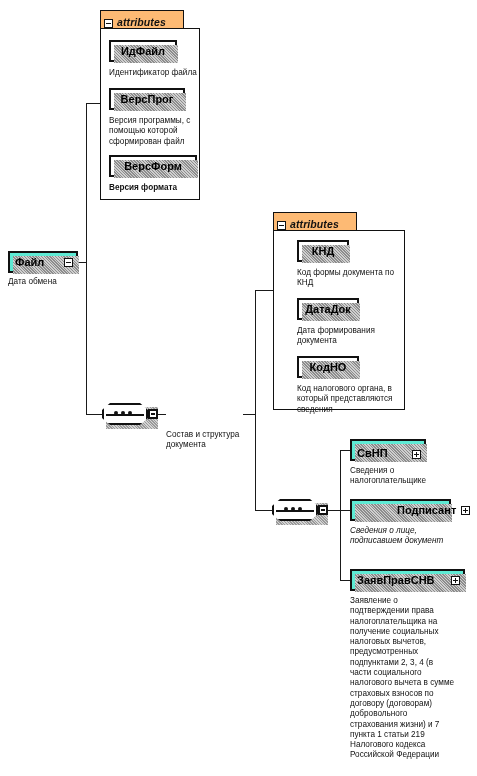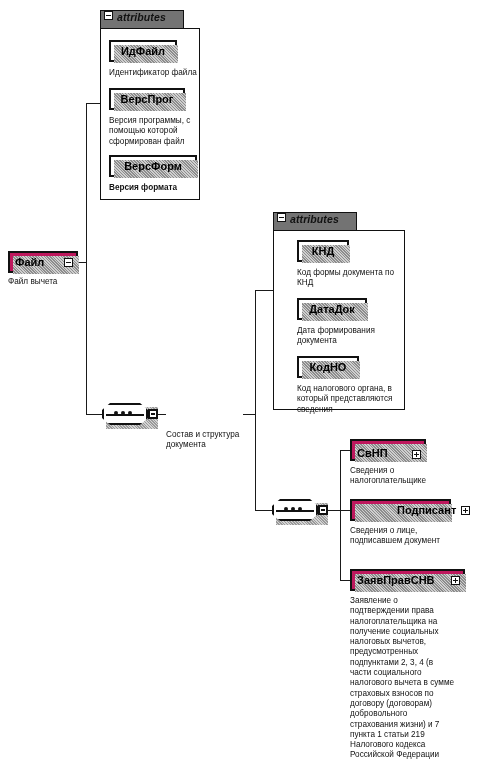--- a/index.html
+++ b/index.html
@@ -7,35 +7,35 @@
   #canvas{position:relative;width:477px;height:776px;background:#fff;overflow:hidden;}
 
   
   .ln{position:absolute;background:#1a1a1a;}
   .ln.h{height:1px;}
   .ln.v{width:1px;}
 
   
   .attr-panel{position:absolute;}
   .attr-tab{position:absolute;left:0;top:0;height:19px;border:1px solid #111;
-            background:#737373;display:flex;align-items:flex-start;padding:0 6px 0 3px;
+            background:#fdba74;display:flex;align-items:flex-end;padding:0 6px 0 3px;
             box-sizing:border-box;z-index:3;}
   .attr-tab .lbl{font-style:italic;font-weight:bold;font-size:10.5px;color:#111;
                  margin-left:4px;letter-spacing:.1px;font-family:"Liberation Sans",sans-serif;}
   .attr-body{position:absolute;left:0;top:18px;border:1px solid #111;background:#fff;
              box-sizing:border-box;z-index:2;}
 
   
   .sq{display:inline-block;width:9px;height:9px;border:1px solid #111;background:#fff;
       position:relative;box-sizing:border-box;flex:0 0 auto;}
   .sq:before{content:"";position:absolute;left:1px;right:1px;top:3px;height:1px;background:#111;}
   .sq.plus:after{content:"";position:absolute;top:1px;bottom:1px;left:3px;width:1px;background:#111;}
 
   
-  .node{position:absolute;box-sizing:border-box;border:2px solid #111;background:#be185d;
+  .node{position:absolute;box-sizing:border-box;border:2px solid #111;background:#5eead4;
         display:flex;align-items:center;z-index:4;}
   .node .nm{font-weight:bold;font-size:11px;color:#000;white-space:nowrap;
             padding:0 5px;font-family:"Liberation Sans",sans-serif;}
   .node .tog{margin-left:auto;margin-right:3px;}
   .node.shadow:after{content:"";position:absolute;left:3px;right:-3px;top:3px;bottom:-3px;
         background:repeating-linear-gradient(45deg,#8d8d8d 0 1px,#cfcfcf 1px 2px);
         z-index:-1;}
 
   
   .chip{position:absolute;box-sizing:border-box;border:2px solid #111;background:#fff;
@@ -90,21 +90,21 @@
   <div class="ln h" style="left:328px;top:510px;width:12px;"></div>
   <div class="ln v" style="left:340px;top:450px;height:130px;"></div>
   <div class="ln h" style="left:340px;top:450px;width:10px;"></div>
   <div class="ln h" style="left:340px;top:510px;width:10px;"></div>
   <div class="ln h" style="left:340px;top:580px;width:10px;"></div>
 
   <div class="node shadow" style="left:8px;top:251px;width:70px;height:22px;">
     <span class="nm">Файл</span>
     <span class="sq tog"></span>
   </div>
-  <div class="cap" style="left:8px;top:277px;width:90px;">Файл вычета</div>
+  <div class="cap" style="left:8px;top:277px;width:90px;">Дата обмена</div>
 
   <div class="attr-panel" style="left:100px;top:10px;width:100px;height:190px;">
     <div class="attr-tab" style="width:84px;">
       <span class="sq"></span>
       <span class="lbl">attributes</span>
     </div>
     <div class="attr-body" style="width:100px;height:172px;"></div>
   </div>
 
   <div class="chip" style="left:109px;top:40px;width:68px;height:22px;">
@@ -141,21 +141,21 @@
       <span class="lbl">attributes</span>
     </div>
     <div class="attr-body" style="width:132px;height:180px;"></div>
   </div>
 
   <div class="chip" style="left:297px;top:240px;width:52px;height:22px;">
     <span class="nm">КНД</span>
   </div>
   <div class="cap" style="left:297px;top:268px;width:108px;">Код формы документа по КНД</div>
 
-  <div class="chip" style="left:297px;top:298px;width:70px;height:22px;">
+  <div class="chip" style="left:297px;top:298px;width:62px;height:22px;">
     <span class="nm">ДатаДок</span>
   </div>
   <div class="cap" style="left:297px;top:326px;width:108px;">Дата формирования документа</div>
 
   <div class="chip" style="left:297px;top:356px;width:62px;height:22px;">
     <span class="nm">КодНО</span>
   </div>
   <div class="cap" style="left:297px;top:384px;width:112px;">Код налогового органа, в который представляются сведения</div>
 
   <div class="seq" style="left:272px;top:499px;">
@@ -172,21 +172,21 @@
   <div class="node shadow" style="left:350px;top:439px;width:76px;height:22px;align-items:flex-end;">
     <span class="nm">СвНП</span>
     <span class="sq plus tog"></span>
   </div>
   <div class="cap" style="left:350px;top:466px;width:110px;">Сведения о налогоплательщике</div>
 
   <div class="node shadow" style="left:350px;top:499px;width:101px;height:22px;padding-left:40px;">
     <span class="nm">Подписант</span>
     <span class="sq plus tog"></span>
   </div>
-  <div class="cap" style="left:350px;top:526px;width:116px;">Сведения о лице, подписавшем документ</div>
+  <div class="cap" style="left:350px;top:526px;width:116px;font-style:italic;">Сведения о лице, подписавшем документ</div>
 
   <div class="node shadow" style="left:350px;top:569px;width:115px;height:22px;">
     <span class="nm">ЗаявПравСНВ</span>
     <span class="sq plus tog"></span>
   </div>
   <div class="cap" style="left:350px;top:596px;width:106px;">Заявление о подтверждении права налогоплательщика на получение социальных налоговых вычетов, предусмотренных подпунктами 2, 3, 4 (в части социального налогового вычета в сумме страховых взносов по договору (договорам) добровольного страхования жизни) и 7 пункта 1 статьи 219 Налогового кодекса Российской Федерации</div>
 
 </div>
 
 </body></html>

